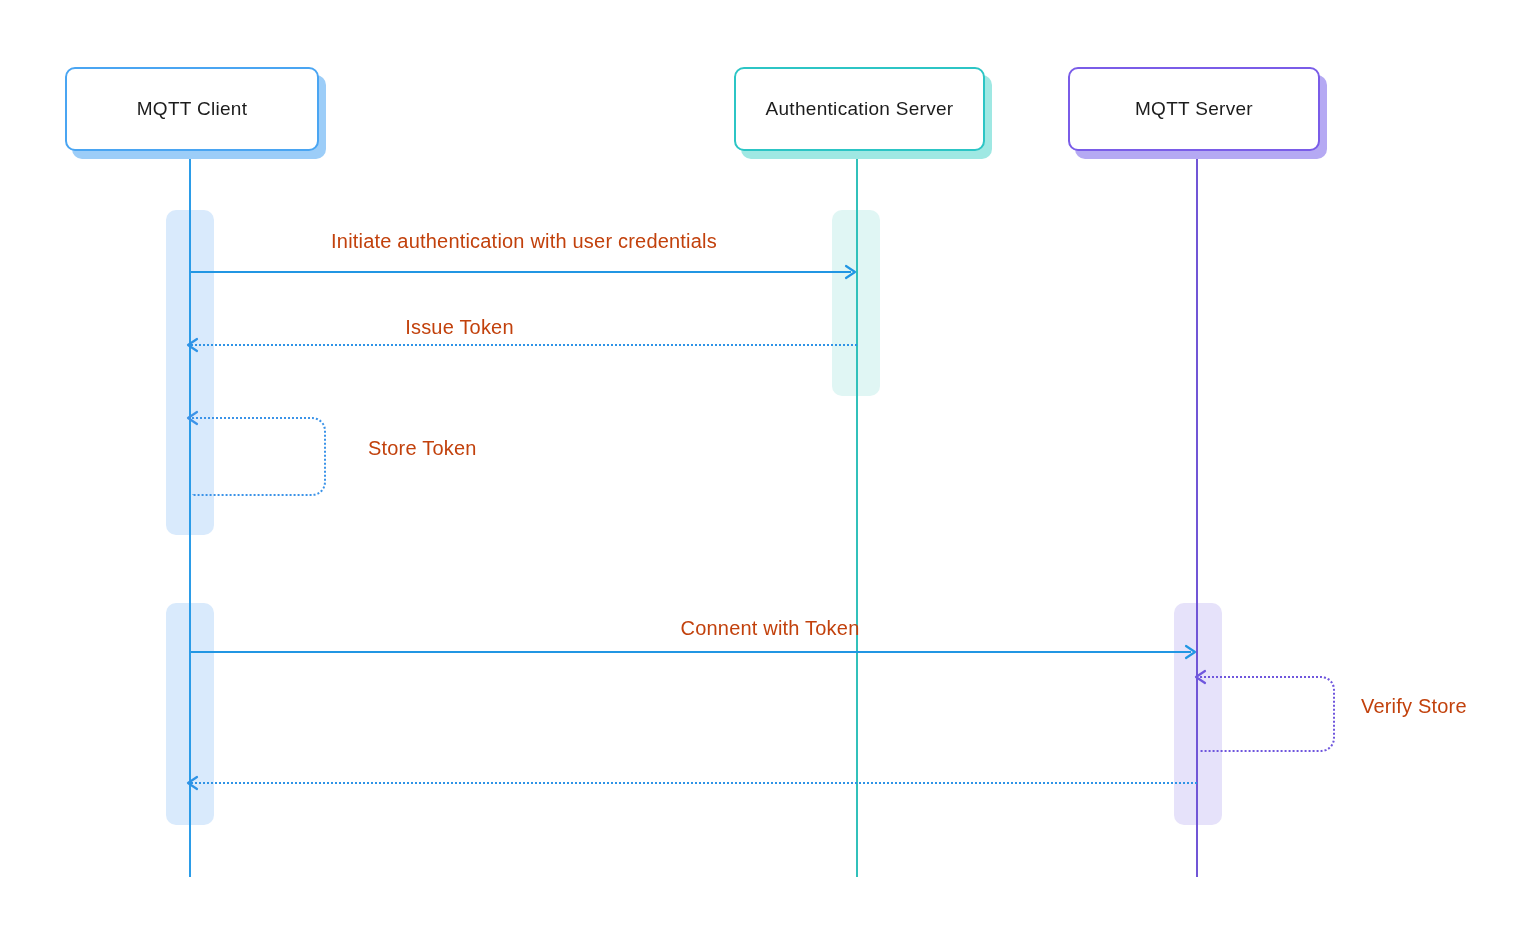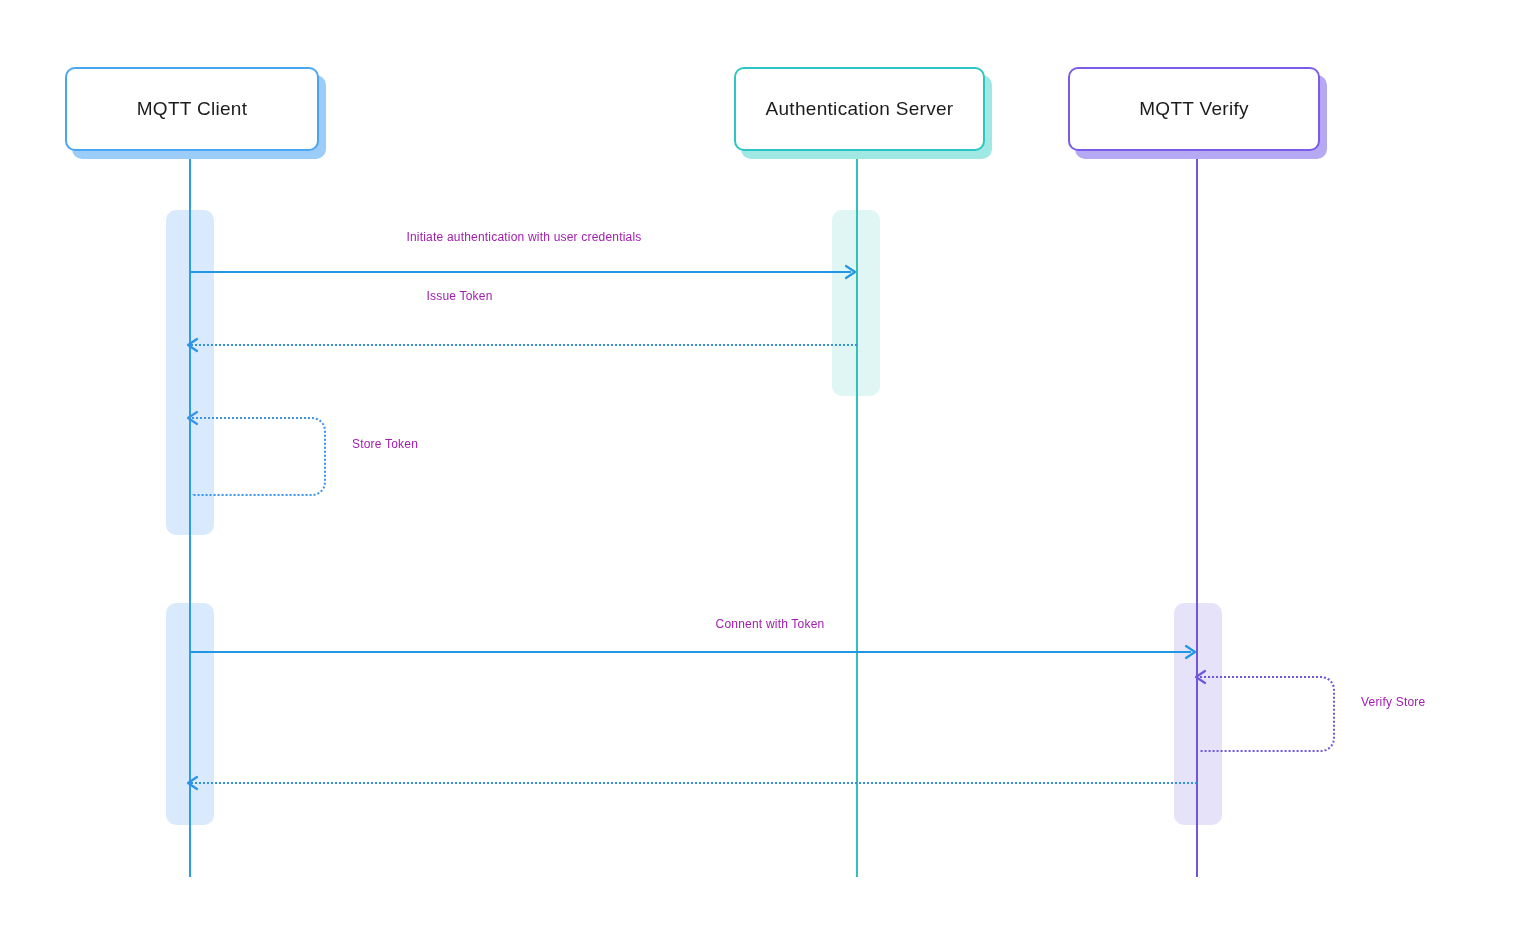--- a/index.html
+++ b/index.html
@@ -58,22 +58,22 @@
   .msg-line {
     position: absolute;
     height: 0;
     z-index: 2;
   }
   .msg-line.solid  { border-top: 2px solid #2196e3; }
   .msg-line.dotted { border-top: 2px dotted #2e93e6; }
 
   .msg-label {
     position: absolute;
-    font-size: 12px;
-    color: #a21caf;
+    font-size: 20px;
+    color: #c2410c;
     letter-spacing: 0.2px;
     white-space: nowrap;
     z-index: 2;
   }
   .msg-label.centered { text-align: center; }
 
   .self-loop {
     position: absolute;
     border-top: 2px dotted;
     border-right: 2px dotted;
@@ -106,40 +106,40 @@
   <div class="activation client2"></div>
   <div class="activation mqtt1"></div>
 
   <div class="actor-box client">
     <span>MQTT Client</span>
   </div>
   <div class="actor-box auth">
     <span>Authentication Server</span>
   </div>
   <div class="actor-box mqtt">
-    <span>MQTT Verify</span>
+    <span>MQTT Server</span>
   </div>
 
   <div class="msg-label centered" style="left:192px; width:664px; top:230px;">Initiate authentication with user credentials</div>
   <div class="msg-line solid" style="left:191px; top:271px; width:660px;"></div>
   <svg class="arrowhead" style="left:842px; top:263px;" viewBox="0 0 16 18">
     <polyline points="4,3 13,9 4,15" fill="none" stroke="#2196e3" stroke-width="2.2" stroke-linecap="round" stroke-linejoin="round"></polyline>
   </svg>
 
-  <div class="msg-label centered" style="left:192px; width:535px; top:289px;">Issue Token</div>
+  <div class="msg-label centered" style="left:192px; width:535px; top:316px;">Issue Token</div>
   <div class="msg-line dotted" style="left:191px; top:344px; width:666px;"></div>
   <svg class="arrowhead" style="left:185px; top:336px;" viewBox="0 0 16 18">
     <polyline points="12,3 3,9 12,15" fill="none" stroke="#2e93e6" stroke-width="2.2" stroke-linecap="round" stroke-linejoin="round"></polyline>
   </svg>
 
   <div class="self-loop blue"></div>
   <svg class="arrowhead" style="left:185px; top:409px;" viewBox="0 0 16 18">
     <polyline points="12,3 3,9 12,15" fill="none" stroke="#3b93e8" stroke-width="2.2" stroke-linecap="round" stroke-linejoin="round"></polyline>
   </svg>
-  <div class="msg-label" style="left:352px; top:437px;">Store Token</div>
+  <div class="msg-label" style="left:368px; top:437px;">Store Token</div>
 
   <div class="msg-label centered" style="left:192px; width:1100px; top:617px;margin-left:28px;">Connent with Token</div>
   <div class="msg-line solid" style="left:191px; top:651px; width:1000px;"></div>
   <svg class="arrowhead" style="left:1182px; top:643px;" viewBox="0 0 16 18">
     <polyline points="4,3 13,9 4,15" fill="none" stroke="#2196e3" stroke-width="2.2" stroke-linecap="round" stroke-linejoin="round"></polyline>
   </svg>
 
   <div class="self-loop purple"></div>
   <svg class="arrowhead" style="left:1193px; top:668px;" viewBox="0 0 16 18">
     <polyline points="12,3 3,9 12,15" fill="none" stroke="#6f56dd" stroke-width="2.2" stroke-linecap="round" stroke-linejoin="round"></polyline>

